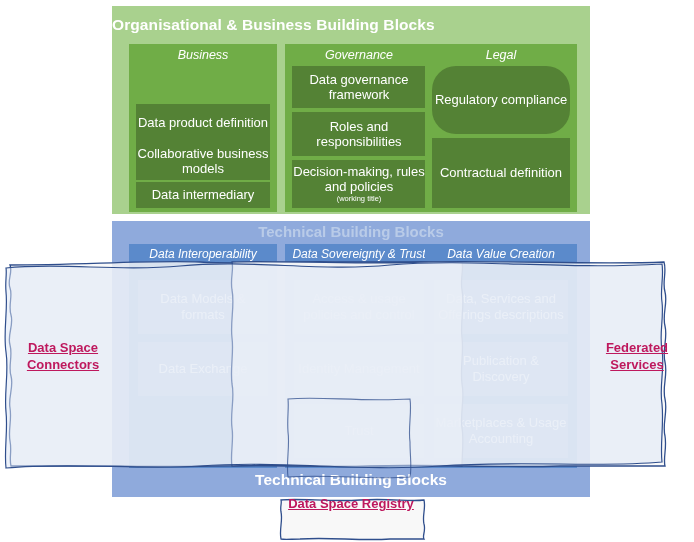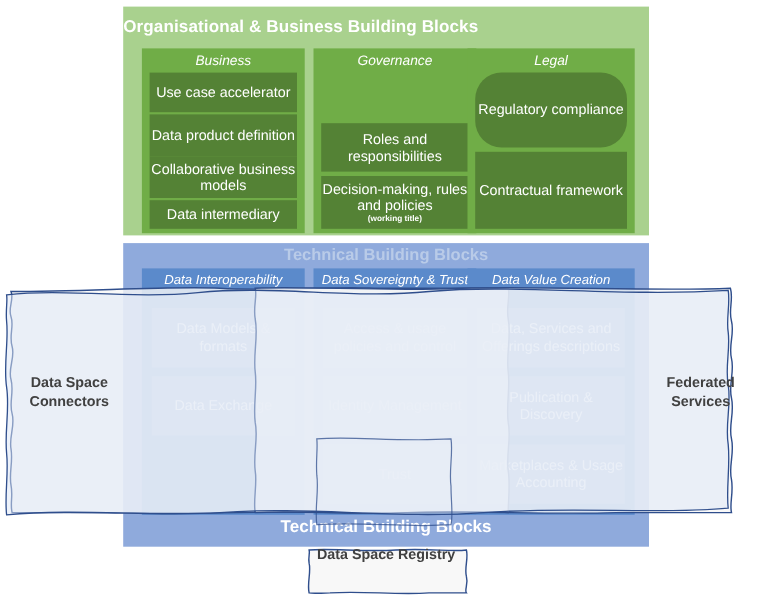--- a/index.html
+++ b/index.html
@@ -35,21 +35,21 @@
     line-height:17px;text-align:center;color:#ffffff;
     font-style:italic;font-size:12.5px;
   }
   .g-box{
     position:absolute;left:7px;right:7px;
     background:#548235;color:#ffffff;
     display:flex;align-items:center;justify-content:center;
     text-align:center;font-size:13px;line-height:1.18;
     flex-direction:column;
   }
-  .g-box .sub{font-size:7.5px;font-weight:bold;margin-top:1px;}
+  .g-box .sub{font-size:7.5px;font-weight:normal;margin-top:1px;}
 
   
   .blue-panel{
     position:absolute;left:112px;top:221px;width:478px;height:276px;
     background:#8FAADC;
   }
   .blue-title-top{
     position:absolute;left:0;top:2px;width:478px;height:18px;
     line-height:18px;text-align:center;
     color:#b9cbe8;font-weight:bold;font-size:15px;
@@ -79,69 +79,69 @@
   }
 
   
   .overlay{
     position:absolute;left:0;top:0;width:694px;height:542px;
     pointer-events:none;
   }
 
   
   .sketch-label{
-    position:absolute;color:#404040;font-weight:bold;font-size:13px;
-    line-height:1.3;text-align:center;
+    position:absolute;color:#be185d;font-weight:bold;font-size:13px;
+    line-height:1.3;text-align:center;text-decoration:underline;
   }
   #dsc-label{left:8px;top:340px;width:110px;}
   #fs-label{left:585px;top:340px;width:104px;}
   #dsr-label{left:273px;top:496px;width:156px;text-align:center;font-size:13px;}
 </style>
 </head>
 <body>
 
 <div class="stage">
 
   <div class="green-panel">
     <div class="green-title">Organisational &amp; Business Building Blocks</div>
 
     <div class="g-col c1">
       <div class="g-col-title">Business</div>
-      <div class="g-box" style="top:22px;height:36px;">
-        <span>Use case accelerator</span>
-      </div>
       <div class="g-box" style="top:60px;height:38px;">
         <span>Data product definition</span>
       </div>
       <div class="g-box" style="top:98px;height:38px;">
         <span>Collaborative business models</span>
       </div>
       <div class="g-box" style="top:138px;height:26px;">
         <span>Data intermediary</span>
       </div>
     </div>
 
     <div class="g-col c2">
       <div class="g-col-title">Governance</div>
+      <div class="g-box" style="top:22px;height:42px;">
+        <span>Data governance framework</span>
+      </div>
       <div class="g-box" style="top:68px;height:44px;">
         <span>Roles and responsibilities</span>
       </div>
       <div class="g-box" style="top:116px;height:48px;">
         <span>Decision-making, rules and policies</span>
         <span class="sub">(working title)</span>
       </div>
     </div>
 
     <div class="g-col c3">
       <div class="g-col-title">Legal</div>
       <div class="g-box" style="top:22px;height:68px;border-radius:24px;">
         <span>Regulatory compliance</span>
       </div>
       <div class="g-box" style="top:94px;height:70px;">
-        <span>Contractual framework</span>
+        <span>Contractual definition</span>
       </div>
     </div>
   </div>
 
   <div class="blue-panel">
     <div class="blue-title-top">Technical Building Blocks</div>
 
     <div class="b-col c1">
       <div class="b-col-title">Data Interoperability</div>
       <div class="b-box" style="top:36px;height:54px;">

